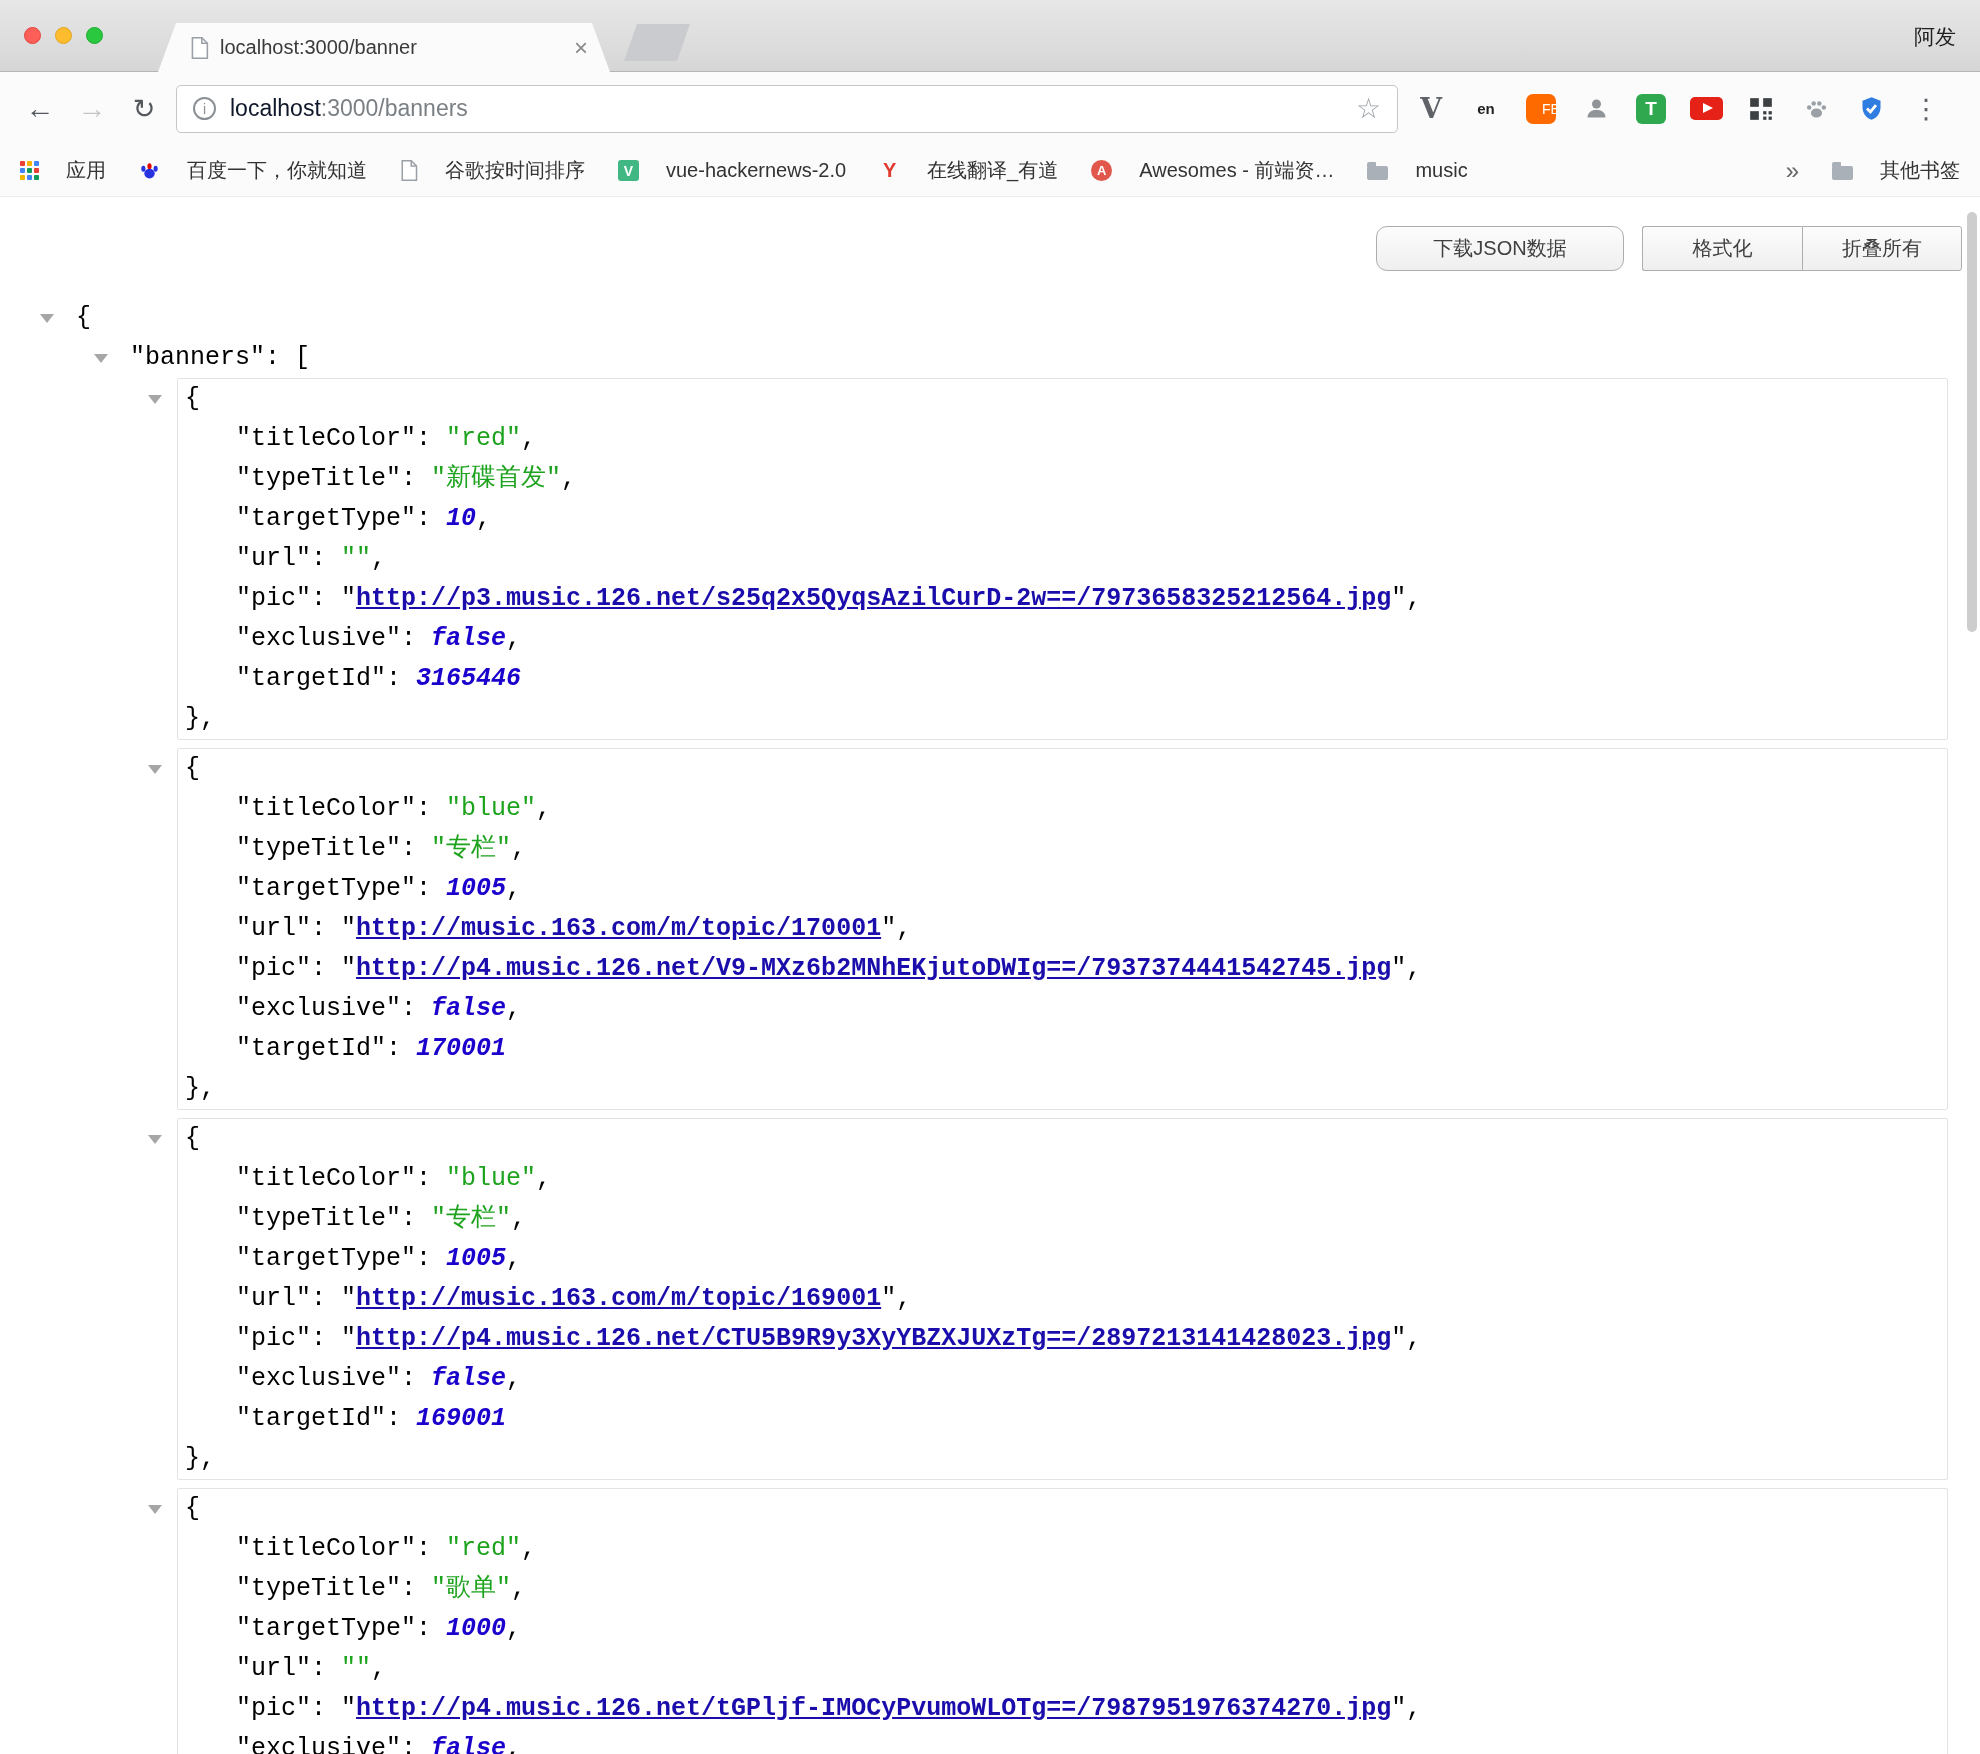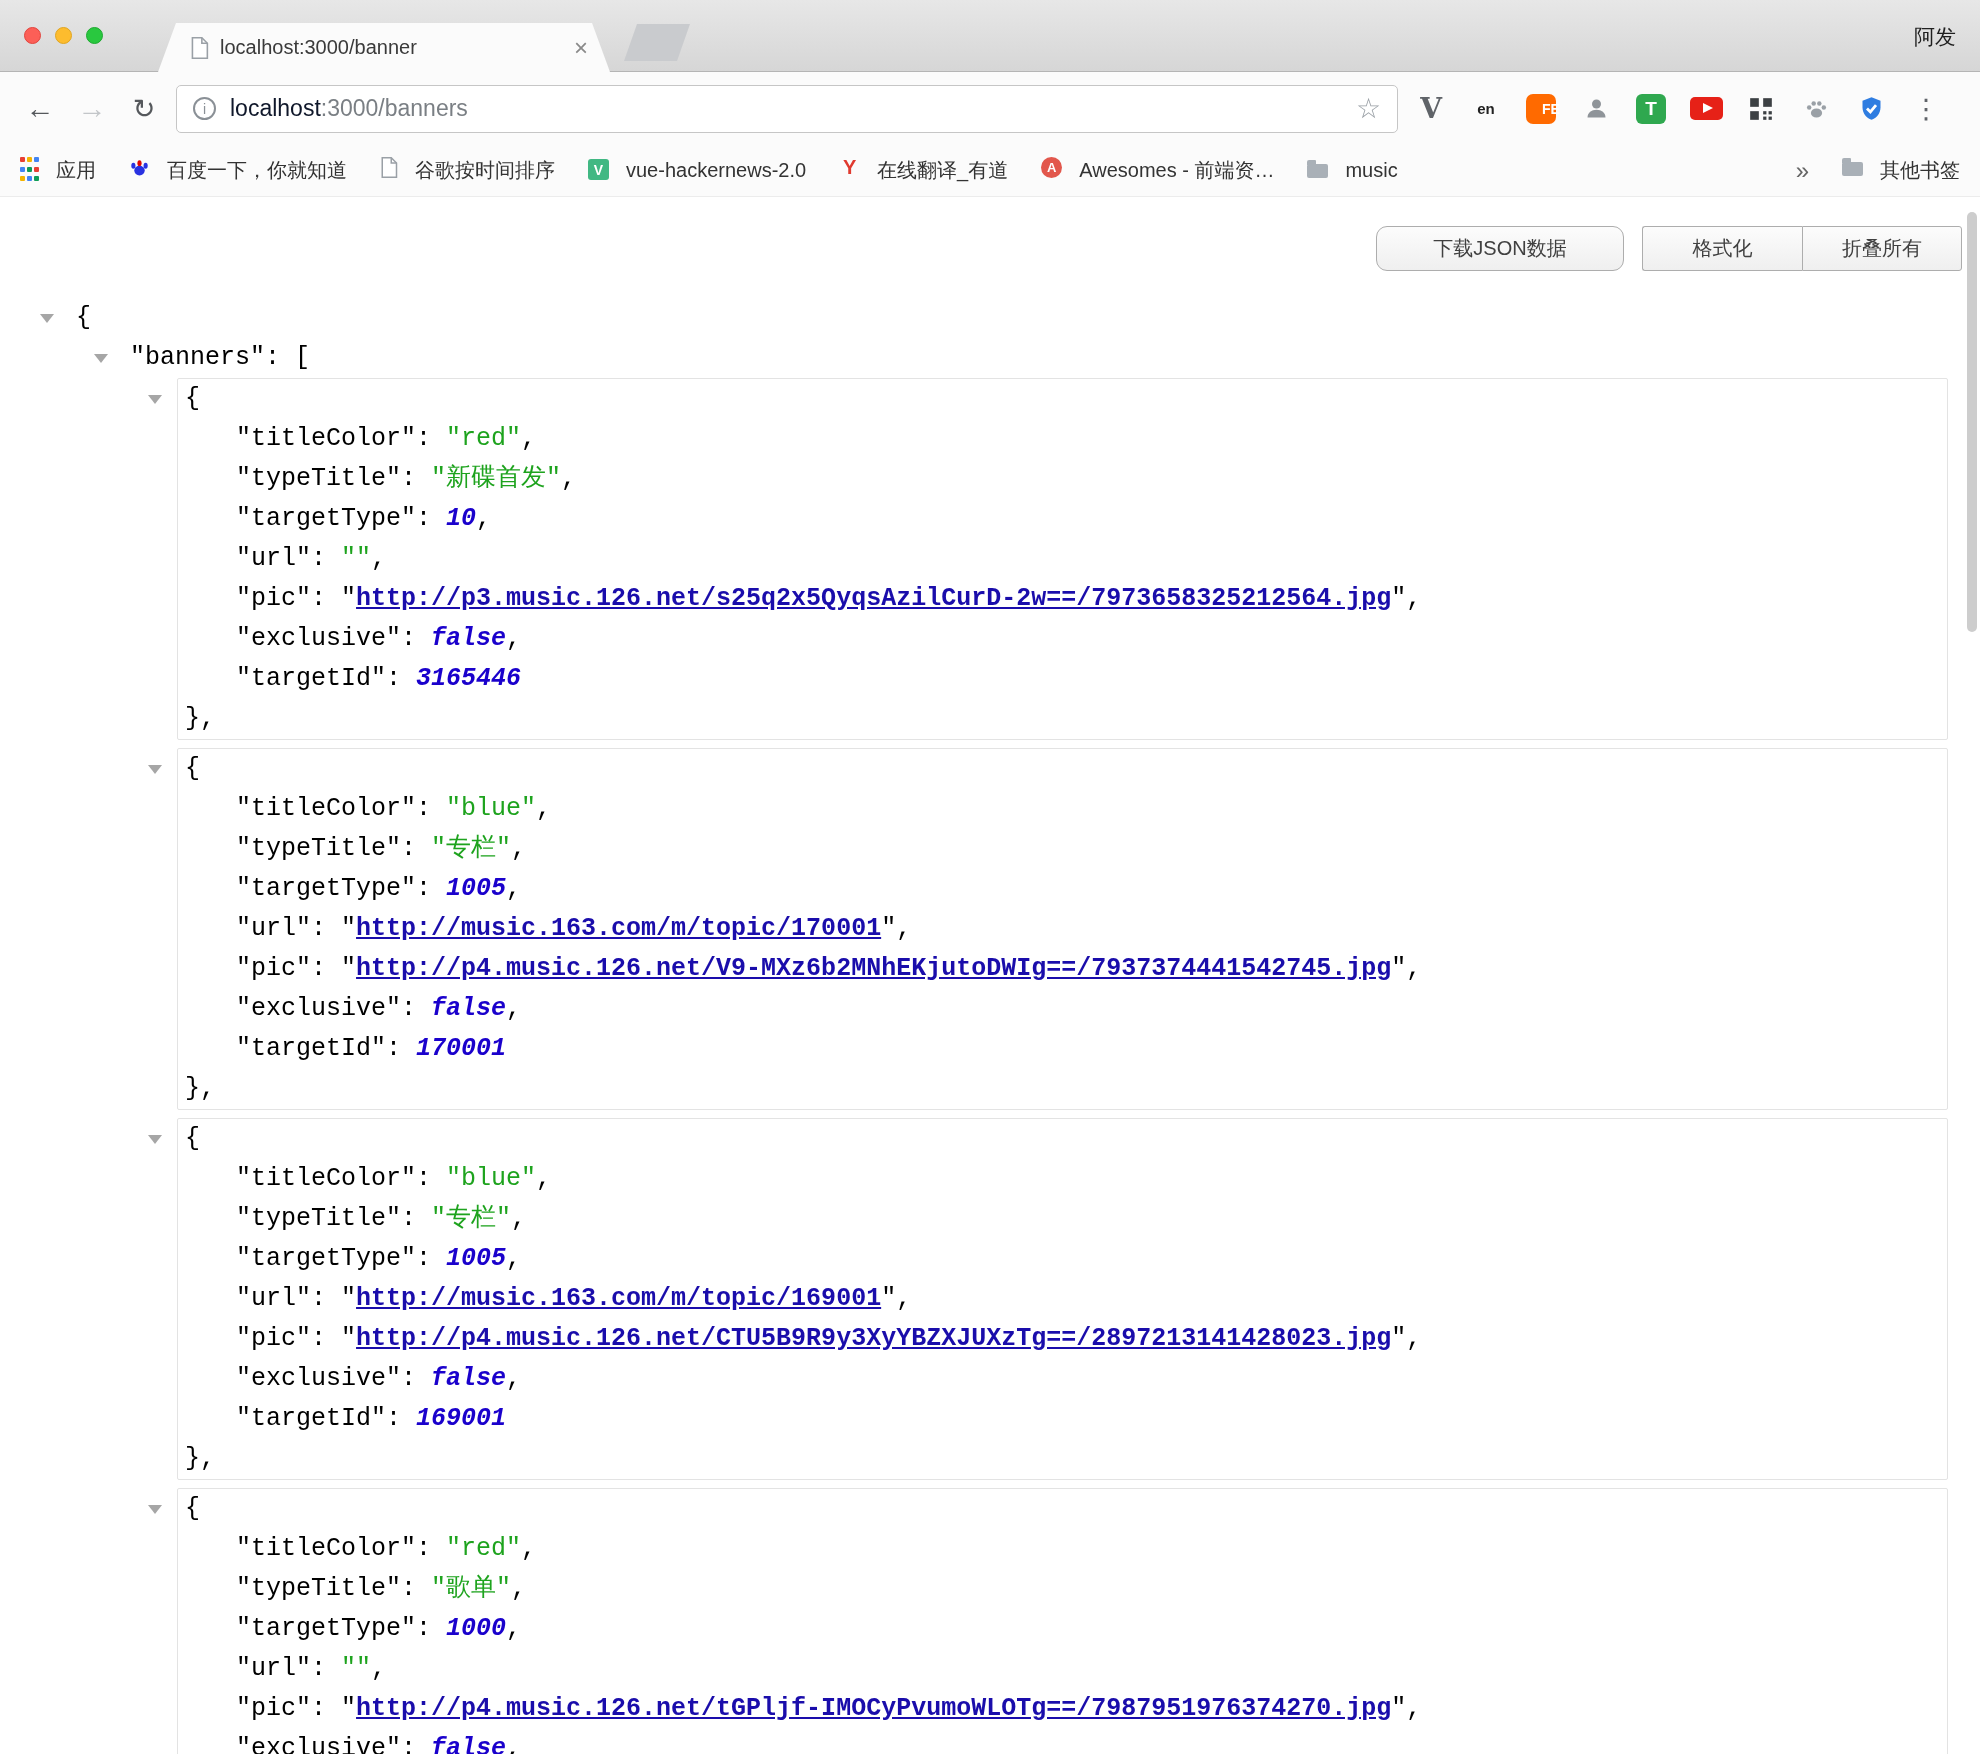--- a/index.html
+++ b/index.html
@@ -35,32 +35,32 @@
             color:#8a9096; display:flex; align-items:center; justify-content:center; flex:none; }
   .url { margin-left:14px; font-size:23px; white-space:nowrap; }
   .url .host { color:#0f172a; }
   .url .path { color:#7a7f84; }
   .star { margin-left:auto; font-size:28px; color:#9aa0a6; line-height:1; }
   .exts { display:flex; align-items:center; margin-left:16px; gap:21px; }
   .ext { width:34px; height:34px; display:flex; align-items:center; justify-content:center; flex:none; }
   .ext-v { font-size:28px; font-weight:bold; color:#5f6368; font-family:"DejaVu Serif", serif; }
   .ext-en { position:relative; font-size:15px; font-weight:bold; color:#222; }
   .ext-fe { width:30px; height:30px; background:#ff6a00; border-radius:7px; color:#fff; font-size:14px;
-            font-weight:bold; display:flex; align-items:center; justify-content:center;padding-left:20px; }
+            font-weight:normal; display:flex; align-items:center; justify-content:center;padding-left:20px; }
   .ext-t { width:30px; height:30px; background:#2fa84f; border-radius:6px; color:#fff; font-size:19px;
            font-weight:bold; display:flex; align-items:center; justify-content:center; }
   .ext-yt { width:33px; height:23px; background:#e62117; border-radius:5px; position:relative; }
   .ext-yt::after { content:""; position:absolute; left:13px; top:6px; border-left:10px solid #fff;
                    border-top:5.5px solid transparent; border-bottom:5.5px solid transparent; }
   .ext-menu { font-size:27px; color:#5f6368; }
 
   
   .bookmarks { height:52px; background:#fbfbfb; border-bottom:1px solid #ececec; display:flex;
                align-items:center; padding:0 20px; gap:33px; font-size:20px; color:#333; }
-  .bm { display:flex; gap:17px; white-space:nowrap; }
+  .bm { display:flex; align-items:center; gap:27px; white-space:nowrap; }
   .apps { display:grid; grid-template-columns:repeat(3,5px); gap:2px; }
   .apps i { width:5px; height:5px; border-radius:1px; }
   .folder { position:relative; width:21px; height:14px; background:#a9b0b7; border-radius:2px; margin-top:5px; }
   .folder::before { content:""; position:absolute; top:-4px; left:0; width:9px; height:5px;
                     background:#a9b0b7; border-radius:2px 1px 0 0; }
   .bm-vue { width:21px; height:21px; background:#41b883; border-radius:3px; color:#fff; font-weight:bold;
             font-size:14px; display:flex; align-items:center; justify-content:center; }
   .bm-yd { width:21px; height:21px; color:#e03a2f; font-weight:bold; font-size:20px; display:flex;
            align-items:center; justify-content:center; }
   .bm-aw { width:21px; height:21px; background:#e2574c; border-radius:50%; color:#fff; font-weight:bold;

